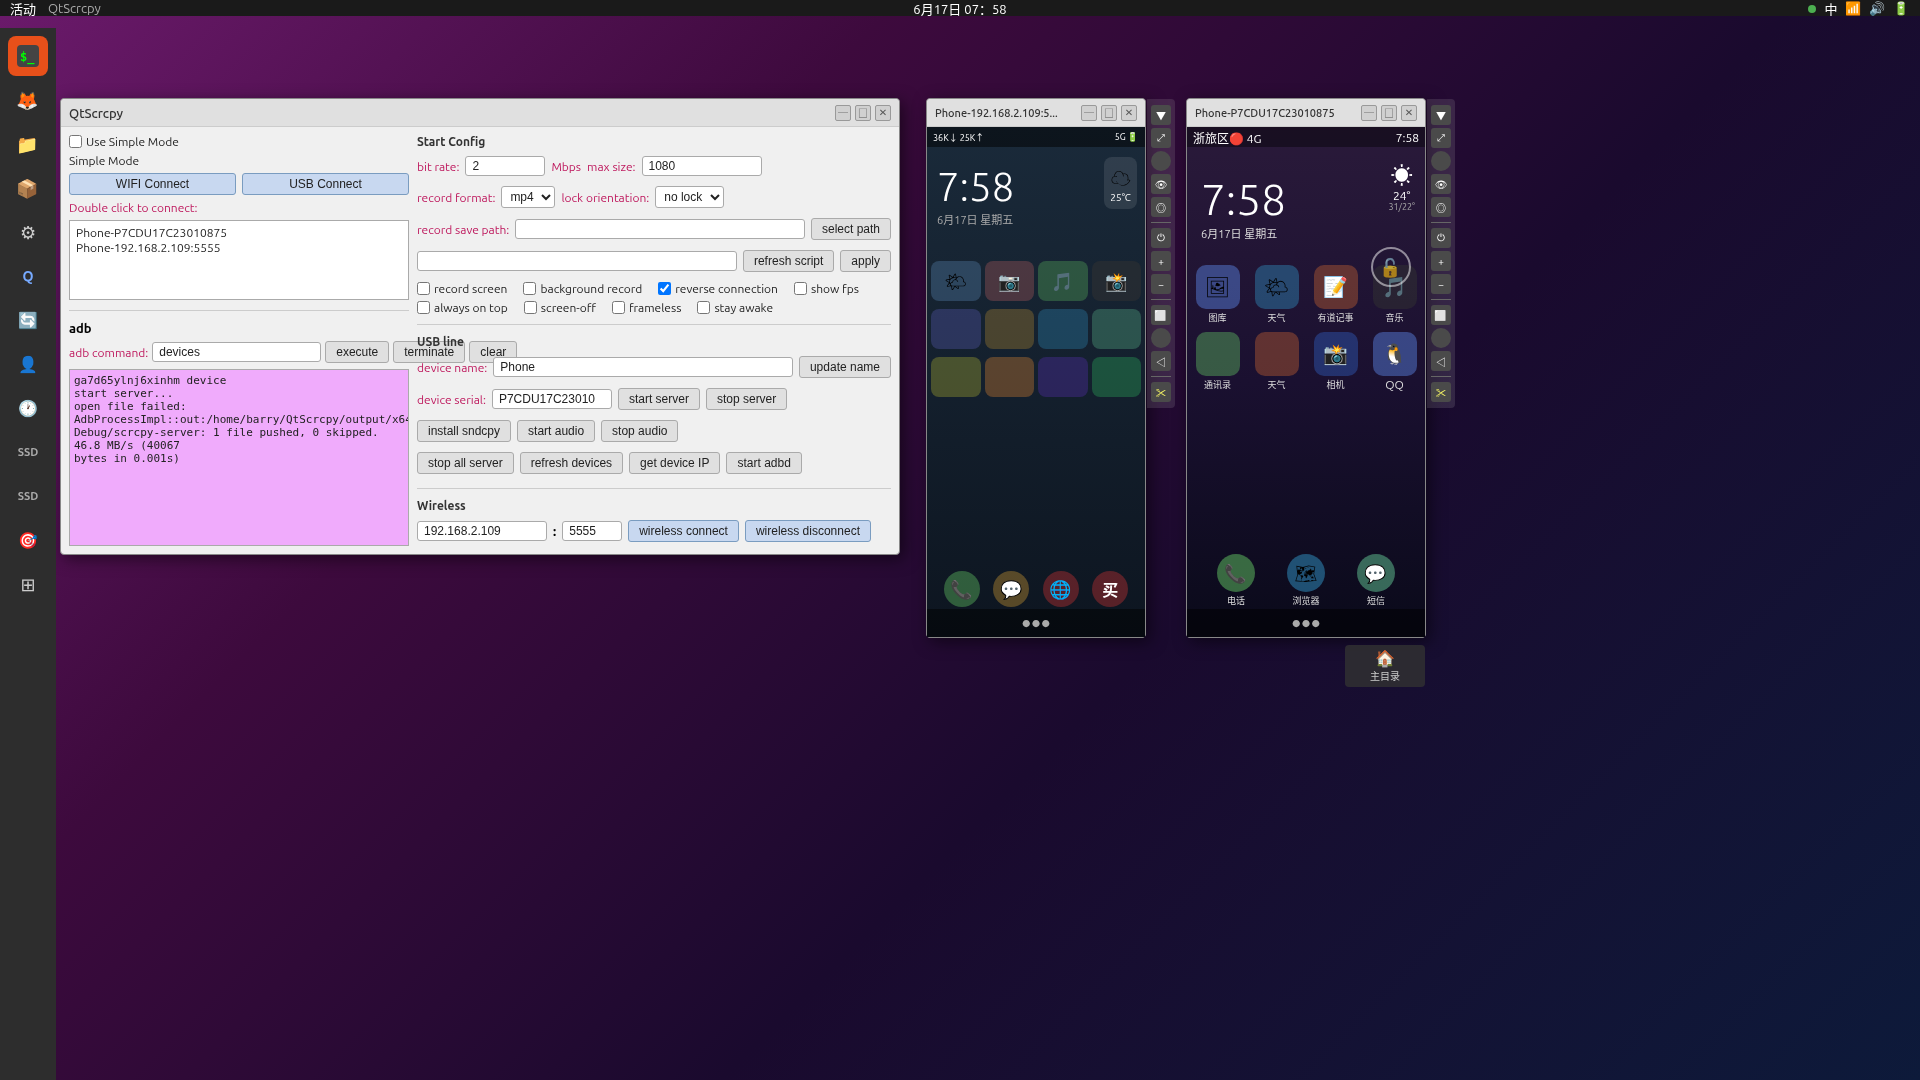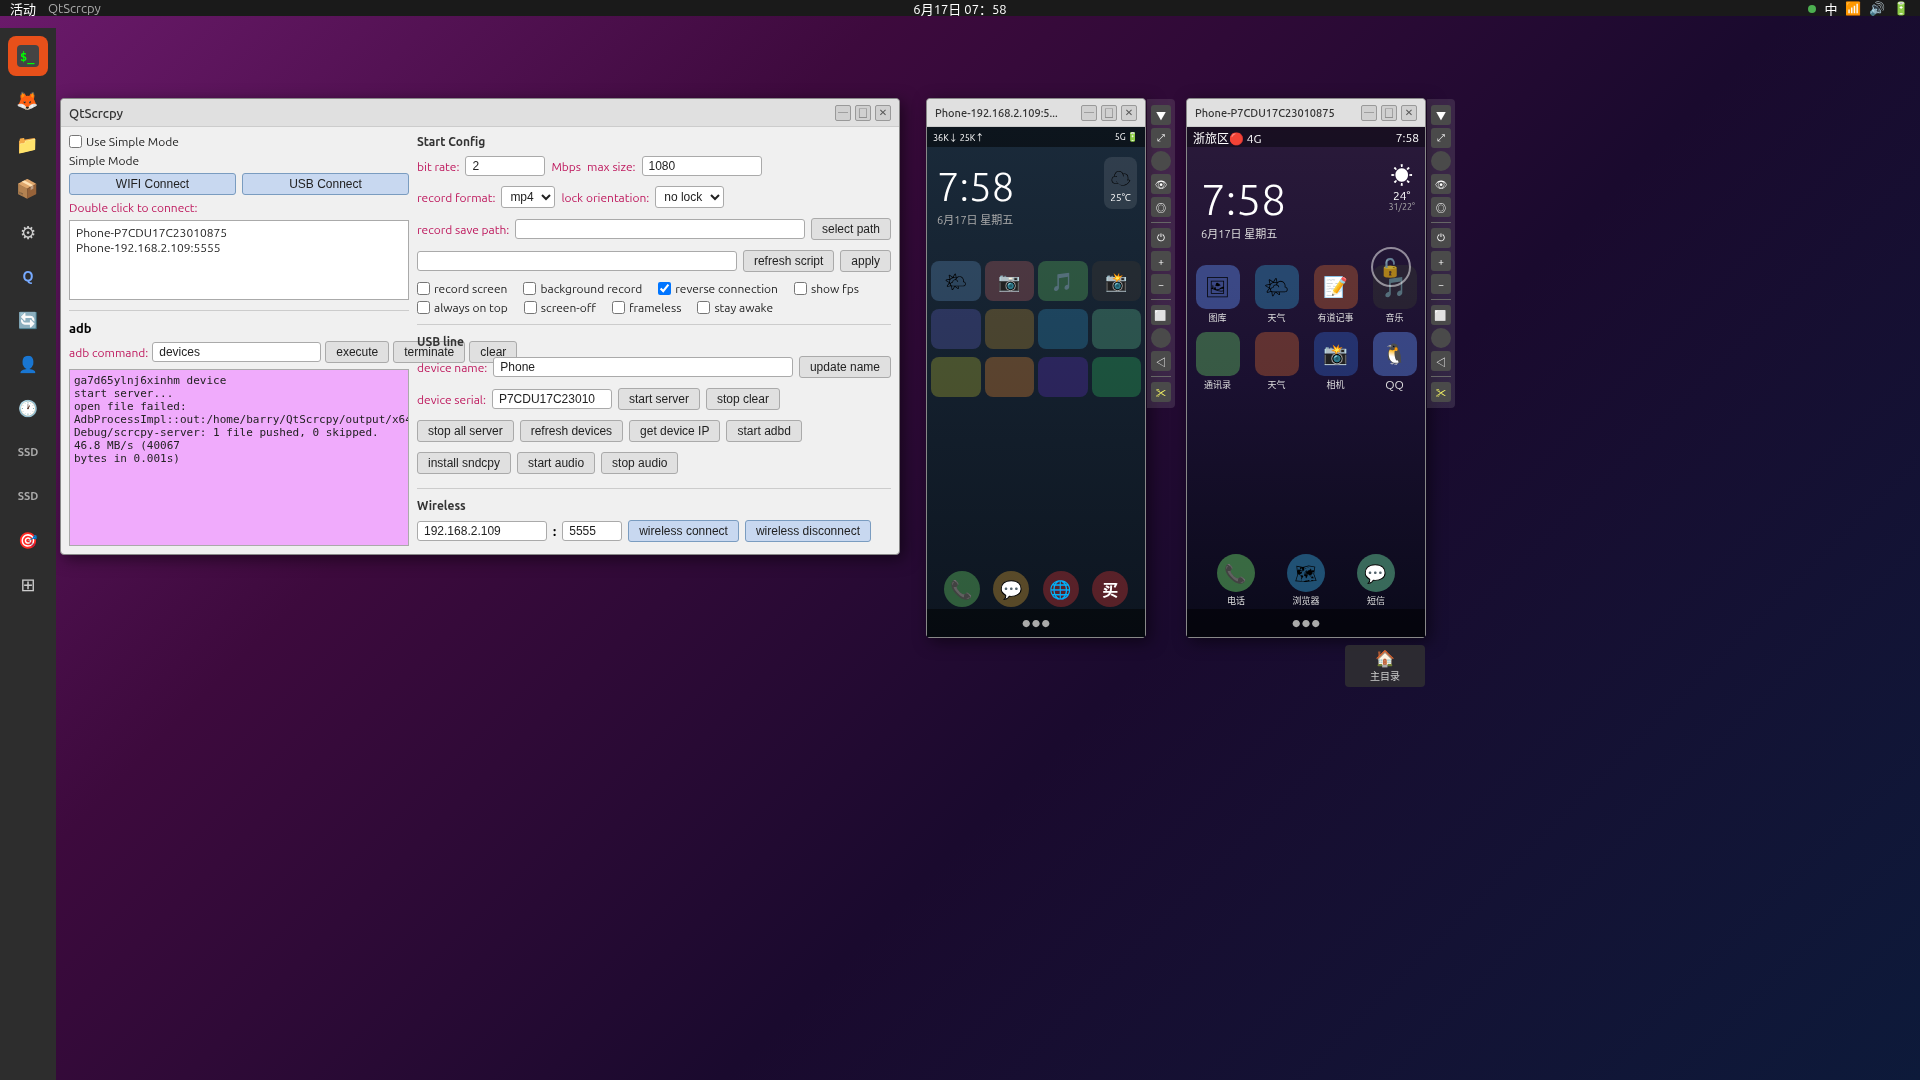--- a/index.html
+++ b/index.html
@@ -428,34 +428,34 @@
         <div class="form-row">
           <span class="form-label">device name:</span>
           <input class="input-field" style="flex: 1 1 0%;" value="Phone">
           <button class="btn">update name</button>
         </div>
 
         <div class="form-row">
           <span class="form-label">device serial:</span>
           <input class="input-field" style="width: 120px;" value="P7CDU17C23010">
           <button class="btn">start server</button>
-          <button class="btn">stop clear</button>
+          <button class="btn">stop server</button>
+        </div>
+
+        <div class="form-row">
+          <button class="btn">install sndcpy</button>
+          <button class="btn">start audio</button>
+          <button class="btn">stop audio</button>
         </div>
 
         <div class="form-row">
           <button class="btn">stop all server</button>
           <button class="btn">refresh devices</button>
           <button class="btn">get device IP</button>
           <button class="btn">start adbd</button>
-        </div>
-
-        <div class="form-row">
-          <button class="btn">install sndcpy</button>
-          <button class="btn">start audio</button>
-          <button class="btn">stop audio</button>
         </div>
 
         <div class="separator"></div>
         <div class="section-header">Wireless</div>
 
         <div class="form-row">
           <input class="input-field" style="width: 130px;" value="192.168.2.109">
           <span style="font-weight:bold;">:</span>
           <input class="input-field" style="width: 60px;" value="5555">
           <button class="btn btn-blue">wireless connect</button>

